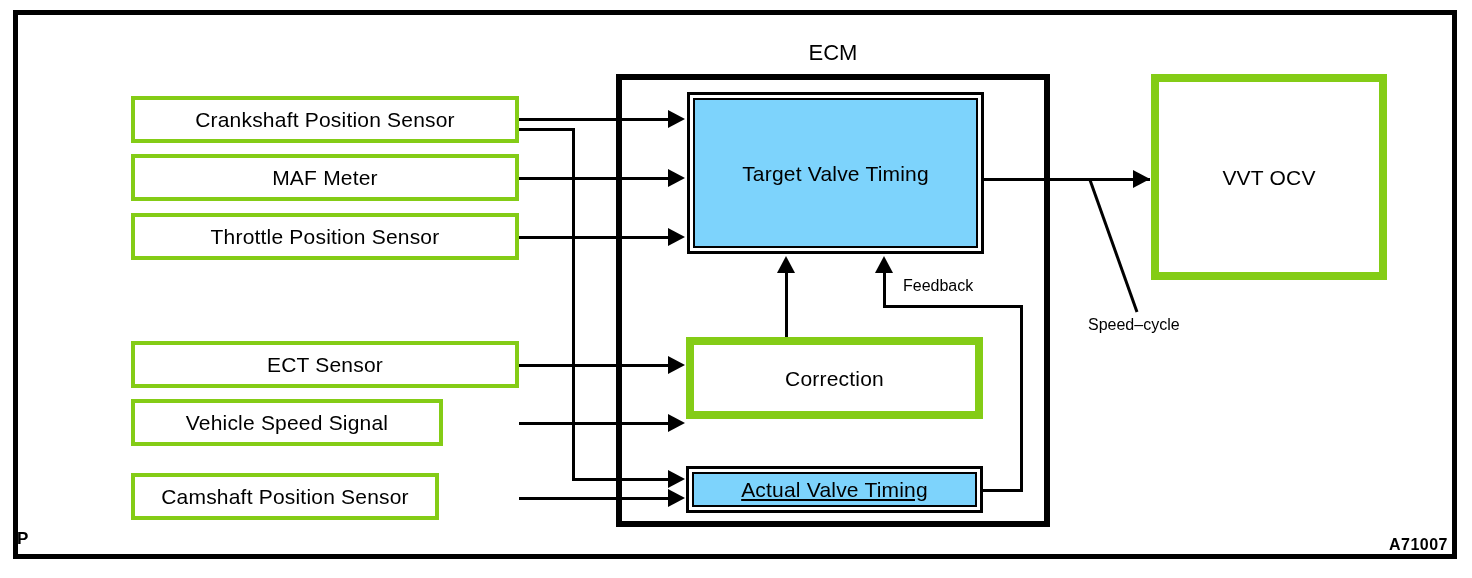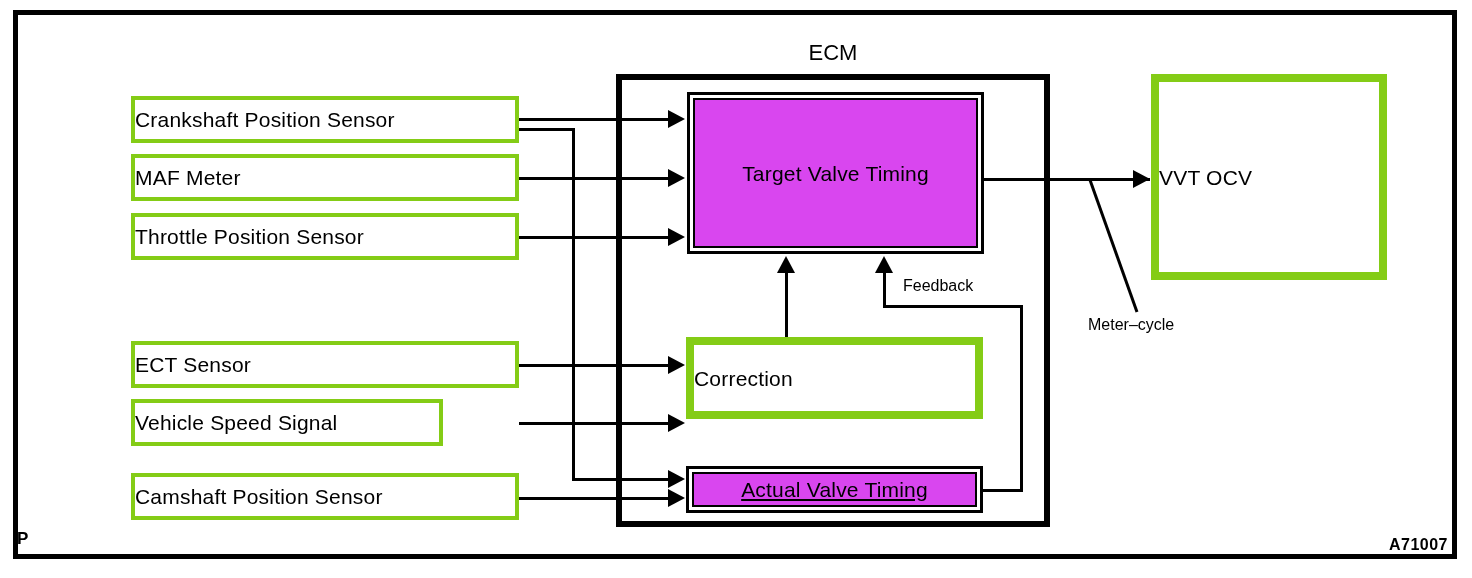--- a/index.html
+++ b/index.html
@@ -29,20 +29,21 @@
   }
 
   
   .box {
     position: absolute;
     box-sizing: border-box;
     background: #fff;
     border: 8px solid #84cc16;
     display: flex;
     align-items: center;
+    justify-content: center;
   }
   .box-label {
     font-size: 21px;
     line-height: 1;
     letter-spacing: 0.2px;
     white-space: nowrap;
   }
 
   .sensor-box { border-width: 4px; }
 
@@ -75,21 +76,21 @@
     padding: 3px;
   }
   .double-box > .inner {
     width: 100%;
     height: 100%;
     border: 2px solid #000;
     box-sizing: border-box;
     display: flex;
     align-items: center;
     justify-content: center;
-    background: #d946ef;
+    background: #7dd3fc;
   }
 
   
   .hline {
     position: absolute;
     height: 0;
     border-top: 3px solid #000;
   }
   .vline {
     position: absolute;
@@ -158,21 +159,21 @@
   <div class="box sensor-box" style="left:131px; top:213px; width:388px; height:47px;">
     <span class="box-label">Throttle Position Sensor</span>
   </div>
 
   <div class="box sensor-box" style="left:131px; top:341px; width:388px; height:47px;">
     <span class="box-label">ECT Sensor</span>
   </div>
   <div class="box sensor-box" style="left:131px; top:399px; width:312px; height:47px;">
     <span class="box-label">Vehicle Speed Signal</span>
   </div>
-  <div class="box sensor-box" style="left:131px; top:473px; width:388px; height:47px;">
+  <div class="box sensor-box" style="left:131px; top:473px; width:308px; height:47px;">
     <span class="box-label">Camshaft Position Sensor</span>
   </div>
 
   <div class="ecm-title">ECM</div>
   <div class="ecm-box"></div>
 
   <div class="double-box" style="left:687px; top:92px; width:297px; height:162px;">
     <div class="inner">
       <span class="box-label">Target Valve Timing</span>
     </div>
@@ -225,18 +226,18 @@
   <div class="arrow-up" style="left:875px; top:256px;"></div>
 
   <div class="free-text" style="left:903px; top:277px;">Feedback</div>
 
   <div class="hline" style="left:984px; top:178px; width:166px;"></div>
   <div class="arrow-right" style="left:1133px; top:170px;"></div>
 
   <svg class="leader-svg" viewBox="0 0 1472 578">
     <line x1="1090" y1="180" x2="1137" y2="312" stroke="#000000" stroke-width="3"></line>
   </svg>
-  <div class="free-text" style="left:1088px; top:316px;">Meter–cycle</div>
+  <div class="free-text" style="left:1088px; top:316px;">Speed–cycle</div>
 
   <div class="corner-p">P</div>
   <div class="fig-code">A71007</div>
 
 </div>
 
 </body></html>

